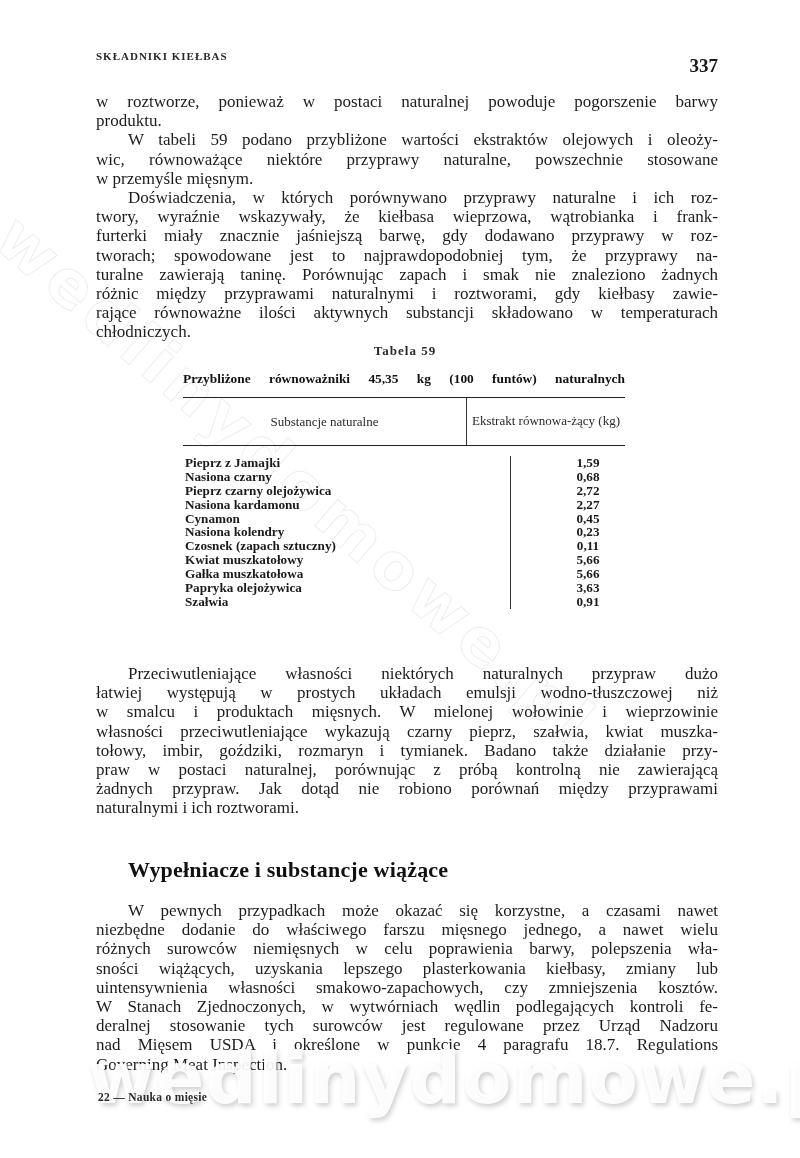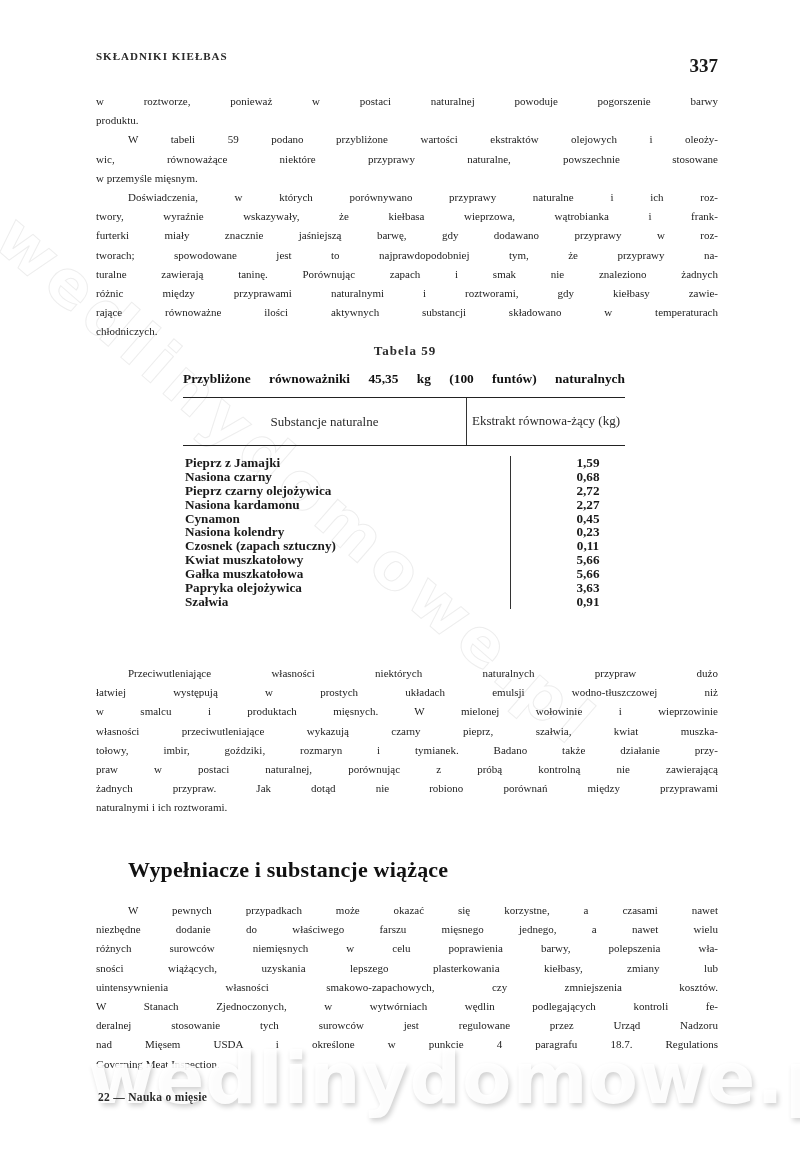--- a/index.html
+++ b/index.html
@@ -16,21 +16,21 @@
   .running-title {
     position: absolute; left: 0; top: 3px;
     font-size: 11px; letter-spacing: 1px; font-weight: bold; color: #2a2a2a;
   }
   .page-number {
     position: absolute; right: 0; top: 8px;
     font-size: 19px; font-weight: bold; color: #1a1a1a;
   }
   .body-text {
     position: absolute; left: 96px; width: 622px;
-    font-size: 11px; line-height: 19.2px; text-align: justify; color: #1c1c1c;
+    font-size: 17px; line-height: 19.2px; text-align: justify; color: #1c1c1c;
   }
   .body-text p { margin: 0; text-align: justify; text-align-last: auto; }
   .line { display: block; text-align: justify; text-align-last: justify; white-space: nowrap; }
   .line.last { text-align-last: left; }
   .block1 { top: 92px; }
   .table-block { position: absolute; left: 183px; top: 343px; width: 442px; }
   .table-label {
     font-size: 13px; letter-spacing: 1px; font-weight: bold; color: #2a2a2a;
     margin: 0 0 12px 2px;
     text-align: center;

